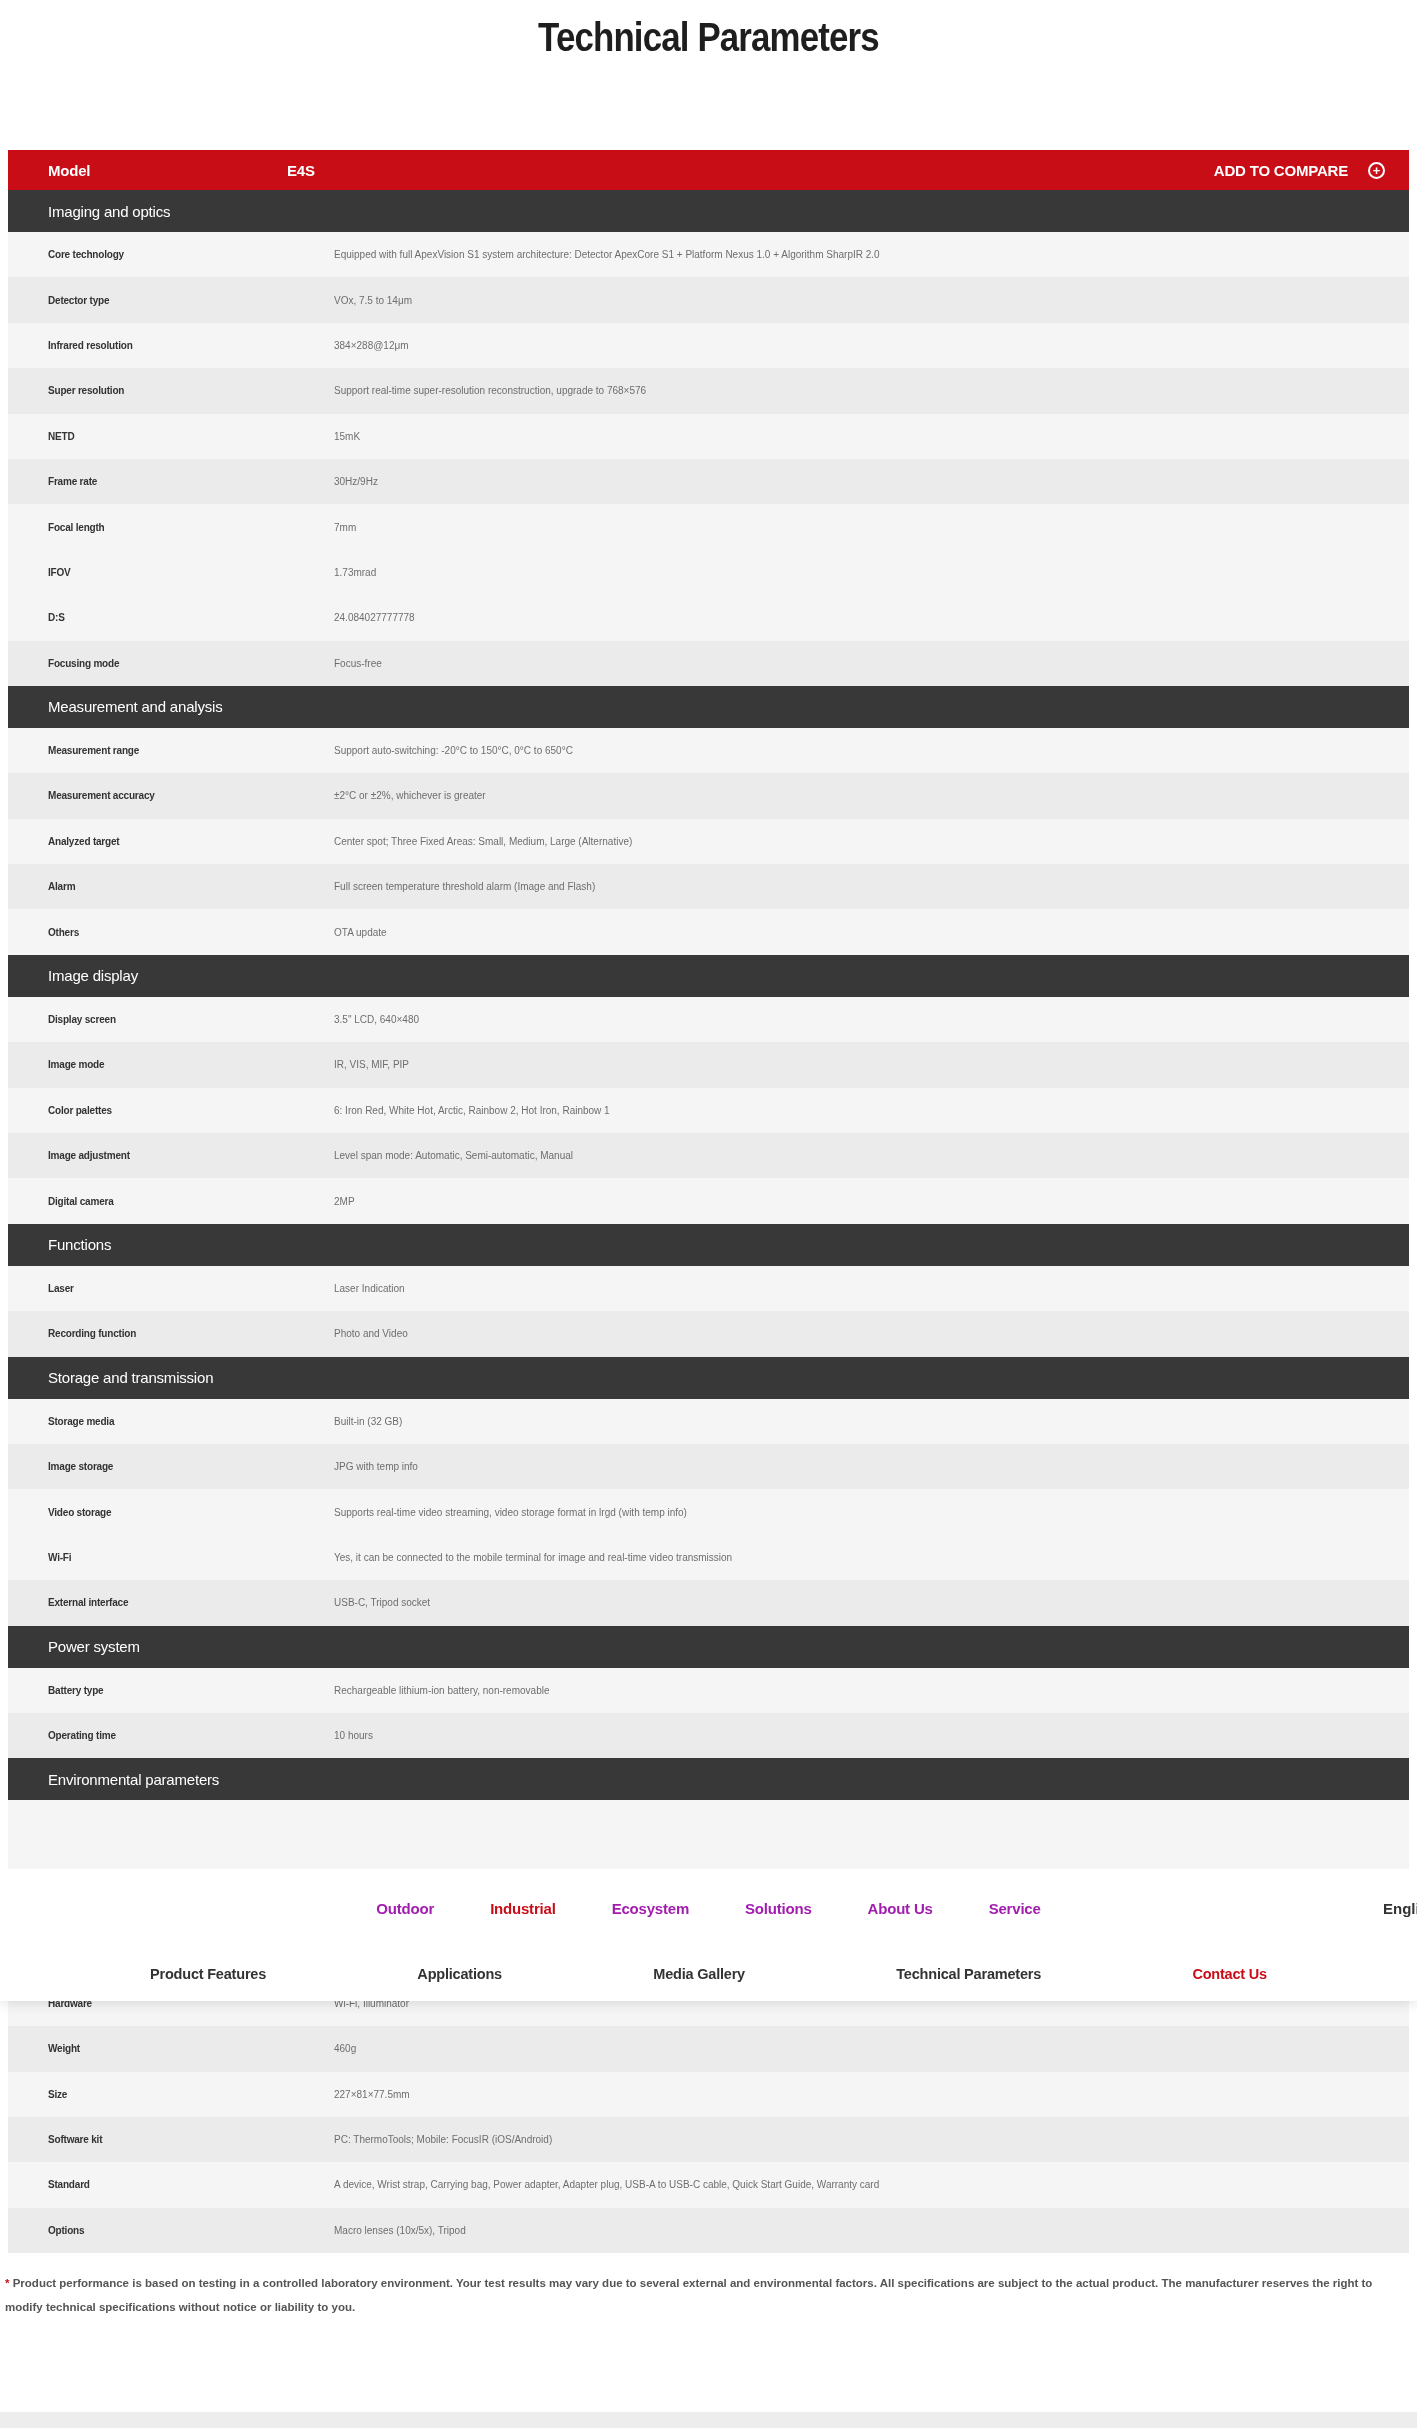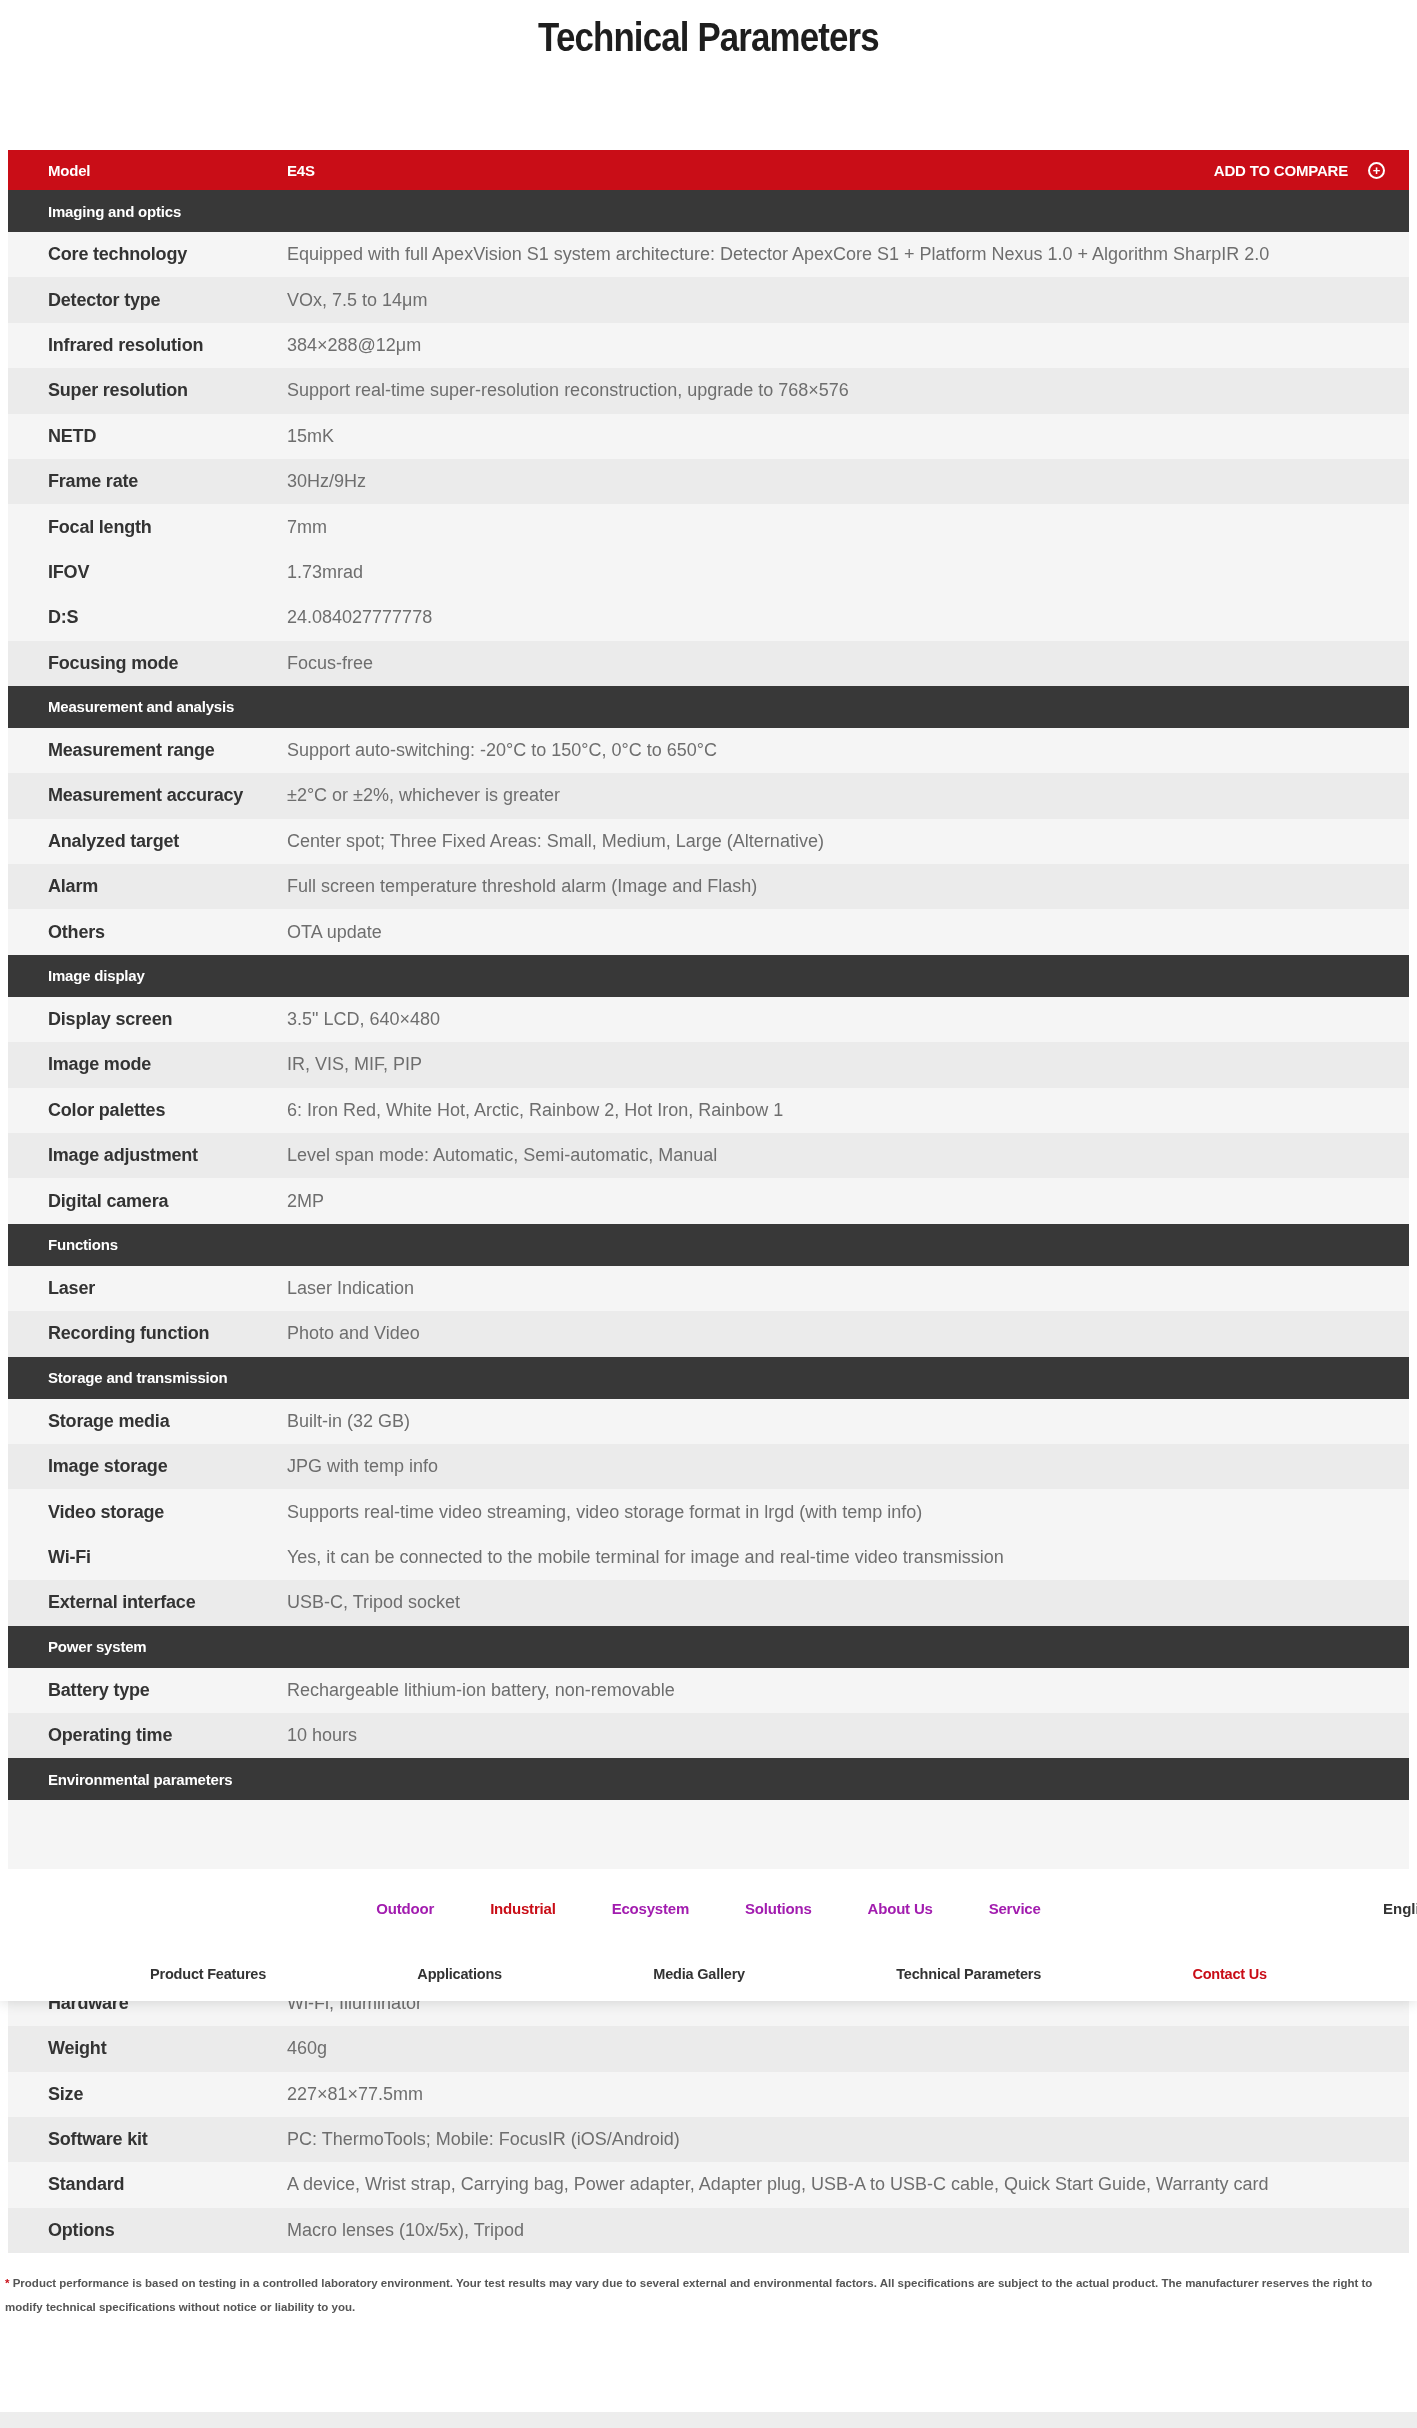--- a/index.html
+++ b/index.html
@@ -22,24 +22,24 @@
   }
   .compare-bar .model-label { margin-left:40px; width:239px; letter-spacing:-0.2px; }
   .compare-bar .model-value { letter-spacing:-0.2px; }
   .add-compare { margin-left:auto; margin-right:24px; display:flex; align-items:center; gap:20px; cursor:pointer; letter-spacing:-0.2px; }
   .plus-icon {
     width:17px; height:17px; border:2px solid #fff; border-radius:50%;
     display:flex; align-items:center; justify-content:center;
     font-size:13px; font-weight:bold; line-height:1; color:#fff;
   }
   .section-header {
-    height:42px; background:#383838; color:#fff; font-weight:bold; font-size:15px;
+    height:42px; background:#383838; color:#fff; font-weight:normal; font-size:15px;
     display:flex; align-items:center; padding-left:40px; letter-spacing:-0.2px;
   }
-  .spec-row { height:45.4px; background:#f5f5f5; display:flex; align-items:center; font-size:18px; }
+  .spec-row { height:45.4px; background:#f5f5f5; display:flex; align-items:center; font-size:10px;gap:47px; }
   .spec-row.alt { background:#ebebeb; }
   .spec-row .label { padding-left:40px; width:279px; flex:none; font-weight:bold; color:#333; letter-spacing:-0.2px; }
   .spec-row .value { color:#6e6e6e; padding-right:30px; white-space:nowrap; }
   .env-spacer { height:93px; background:#f5f5f5; }
   
   .footnote { margin:18px 10px 0 5px; font-size:11.5px; font-weight:bold; color:#555; line-height:24px; }
   .footnote .star { color:#c90d17; }
   .bottom-strip { position:absolute; left:0; bottom:0; width:1417px; height:16px; background:#ededed; }
   
   .nav-overlay { position:absolute; top:1869px; left:0; width:1417px; z-index:5; }

